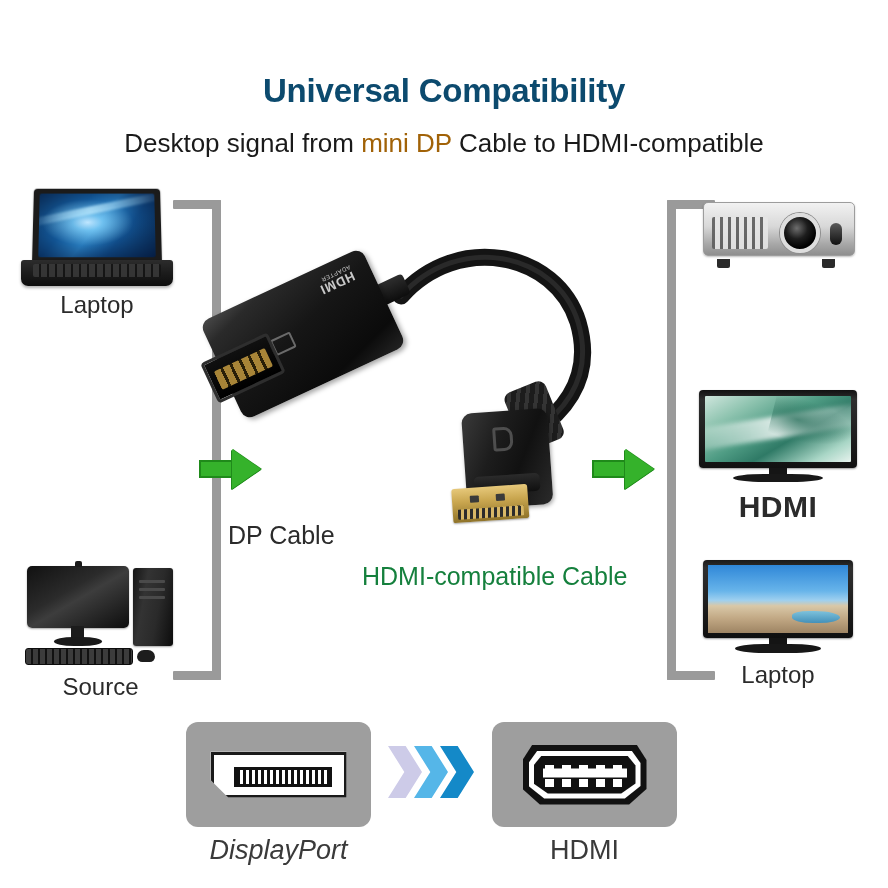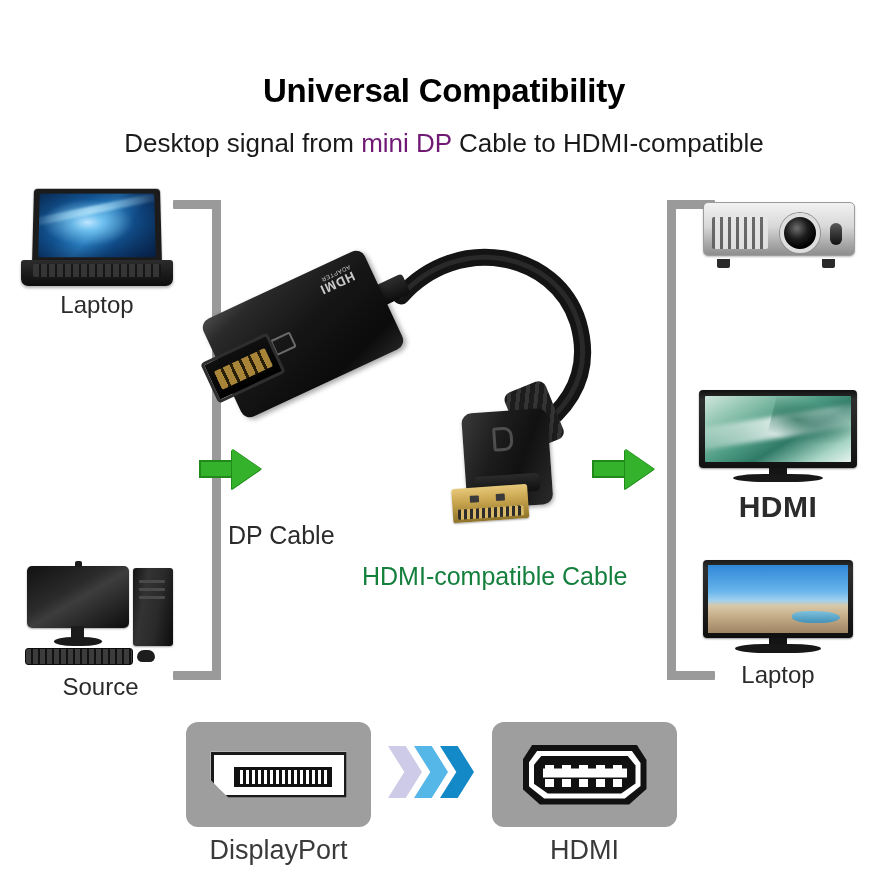--- a/index.html
+++ b/index.html
@@ -2,24 +2,24 @@
 <html><head>
 <meta charset="utf-8">
 <style>
   html,body{margin:0;padding:0;background:#fff;}
   body{width:888px;height:888px;position:relative;overflow:hidden;
        font-family:"Liberation Sans", sans-serif;color:#231f20;}
   .abs{position:absolute;}
 
   
   #title{top:72px;left:0;width:888px;text-align:center;
-         font-size:33px;font-weight:bold;letter-spacing:-0.2px;color:#000000;}
+         font-size:33px;font-weight:bold;letter-spacing:-0.2px;color:#0c4a6e;}
   #subtitle{top:128px;left:0;width:888px;text-align:center;
             font-size:26px;color:#1a1a1a;white-space:nowrap;}
-  #subtitle .dim{color:#701a75;}
+  #subtitle .dim{color:#a16207;}
 
   
   .bracket{position:absolute;width:58px;height:480px;}
   .bracket .stem{position:absolute;top:0;width:9px;height:100%;
                  background:#9a9a9a;border-radius:1px;}
   .bracket .arm{position:absolute;height:9px;width:48px;background:#9a9a9a;border-radius:1px;}
   #bracket-left{left:163px;top:200px;}
   #bracket-left .stem{right:0;}
   #bracket-left .arm{right:0;}
   #bracket-right{left:667px;top:200px;}
@@ -185,21 +185,21 @@
 
   
   #label-dp-input{left:228px;top:521px;font-size:25px;color:#2b2b2b;}
   #label-cable{left:362px;top:562px;font-size:25px;color:#15803d;}
 
   
   .portcard{position:absolute;text-align:center;}
   .portcard .tile{width:185px;height:105px;background:#9e9e9e;border-radius:12px;
      display:flex;align-items:center;justify-content:center;}
   .portcard .cap{font-size:27px;color:#3a3a3a;margin-top:8px;}
-  #port-dp{left:186px;top:722px;}
+  #port-dp{left:186px;top:722px;font-style:italic;}
   #port-hdmi{left:492px;top:722px;}
 
   .dpshape{width:136px;height:46px;background:#fff;border:3px solid #1a1a1a;box-sizing:border-box;
      position:relative;clip-path:polygon(0 0,100% 0,100% 100%,13% 100%,0 62%);
      box-shadow:0 0 0 3px #cfcfcf;}
   .dpshape .pins{position:absolute;left:20px;top:12px;right:12px;height:20px;
      border:3px solid #111;box-sizing:border-box;
      background:
        repeating-linear-gradient(90deg,#111 0 3px,#fff 3px 6px) top/100% 7px no-repeat,
        repeating-linear-gradient(90deg,#111 0 3px,#fff 3px 6px) bottom/100% 7px no-repeat,

